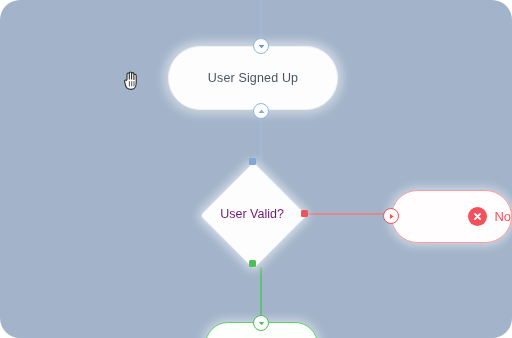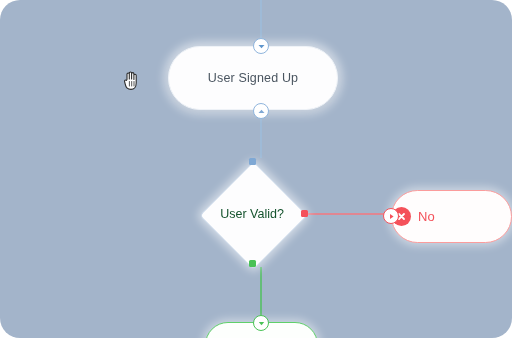--- a/index.html
+++ b/index.html
@@ -88,36 +88,36 @@
   #node-decision .diamond-label {
     position: absolute;
     left: 0;
     top: 0;
     width: 106px;
     height: 106px;
     display: flex;
     align-items: center;
     justify-content: center;
     font-size: 12.5px;
-    color: #14532d;
+    color: #701a75;
     white-space: nowrap;
   }
 
   
   #node-no {
     left: 391px;
     top: 190px;
     width: 121px;
     height: 53px;
     border: 1.5px solid #fb9c9c;
     border-radius: 999px;
     background: #fffdfd;
     display: flex;
     align-items: center;
-    justify-content: flex-start;
+    justify-content: flex-end;
     gap: 7px;
     box-shadow: 0 0 9px 3px rgba(255,255,255,0.45);
   }
   .no-icon {
     width: 19px;
     height: 19px;
     border-radius: 50%;
     background: #f4515a;
     display: flex;
     align-items: center;

